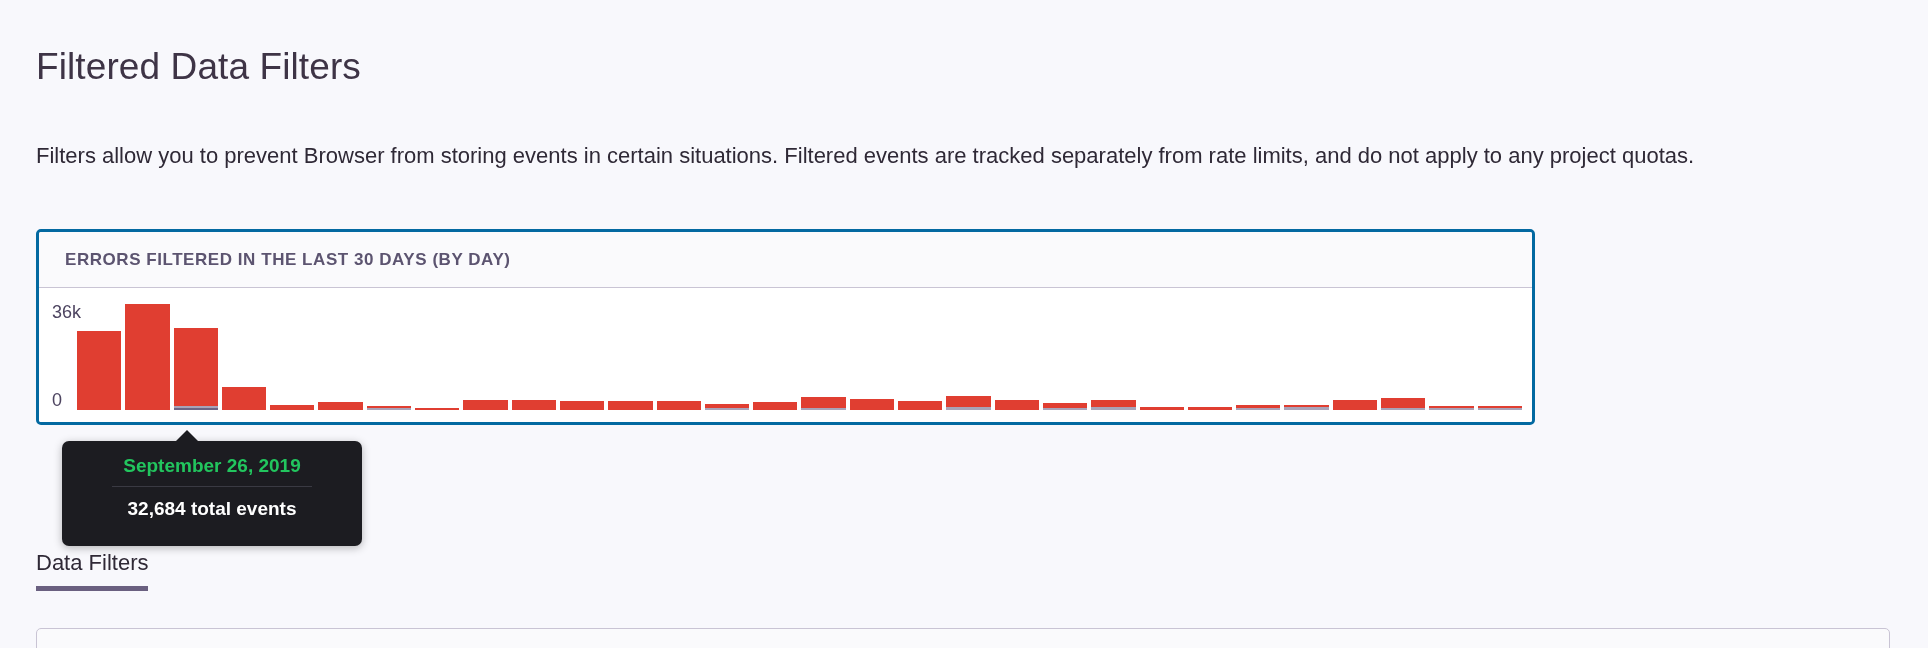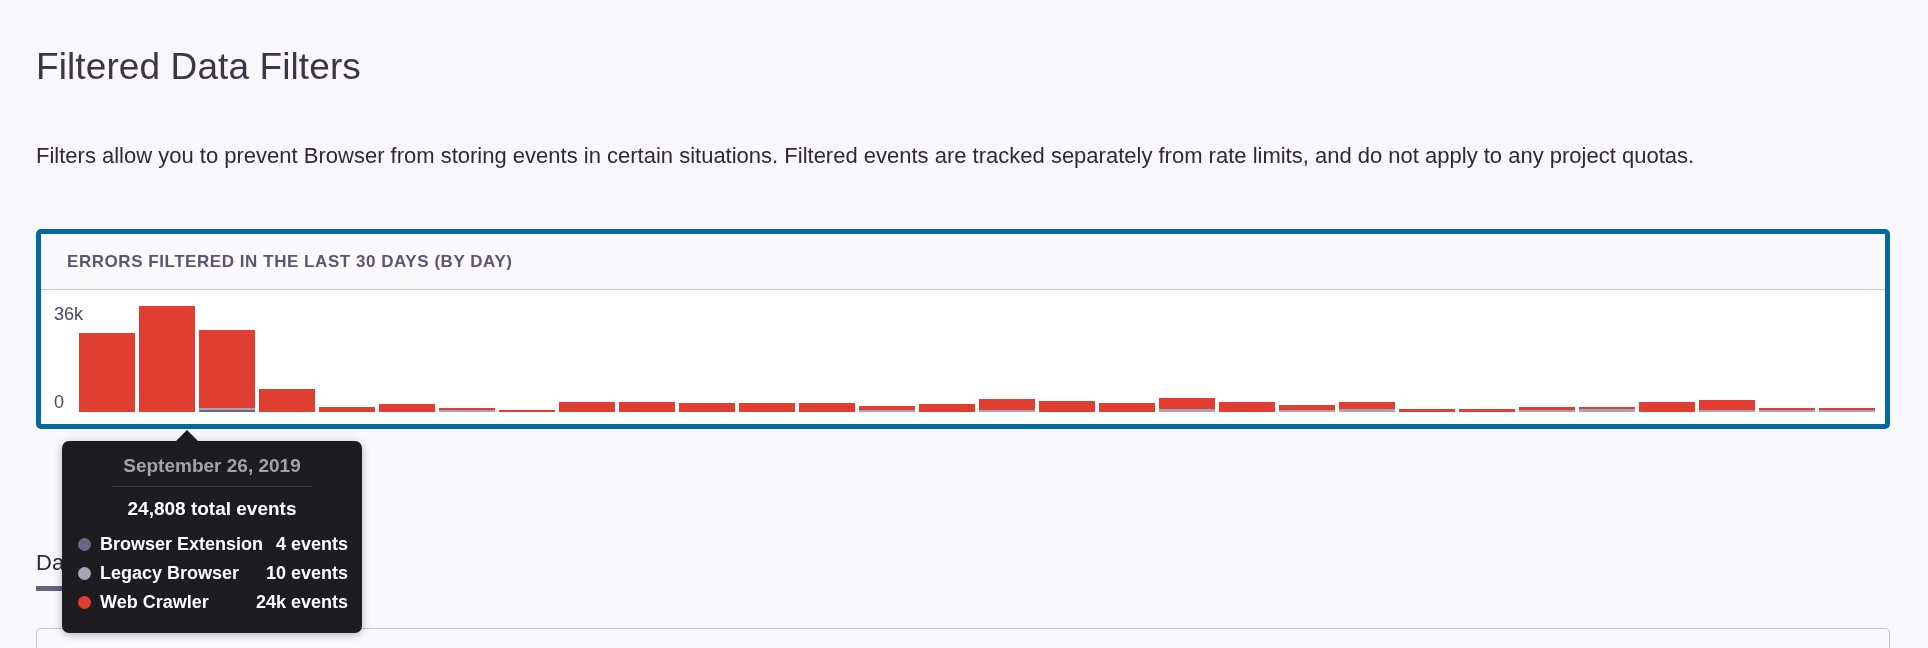--- a/index.html
+++ b/index.html
@@ -37,22 +37,22 @@
     line-height: 38px;
     color: #2f2936;
     font-weight: 400;
   }
 
   
   .panel {
     position: absolute;
     left: 36px;
     top: 229px;
-    width: 1854px;
-    border: 5px solid #0369a1;
+    width: 1499px;
+    border: 3px solid #0369a1;
     border-radius: 5px;
     background: #ffffff;
     box-sizing: border-box;
     overflow: hidden;
   }
   .panel-header {
     height: 56px;
     background: #fafafc;
     border-bottom: 1px solid #c9c4d4;
     display: flex;
@@ -122,21 +122,21 @@
     top: -11px;
     left: 113px;
     width: 0;
     height: 0;
     border-left: 12px solid transparent;
     border-right: 12px solid transparent;
     border-bottom: 12px solid #1c1c21;
   }
   .tip-date {
     text-align: center;
-    color: #a3a3a3;
+    color: #22c55e;
     font-size: 19px;
     font-weight: 700;
     padding-bottom: 9px;
   }
   .tip-total {
     text-align: center;
     color: #ffffff;
     font-size: 19px;
     font-weight: 700;
     border-top: 1px solid #3a3a43;
@@ -317,31 +317,14 @@
 
 <div class="tabs">
   <div class="tab active">Data Filters</div>
 </div>
 
 <div class="bottom-panel"></div>
 
 <div class="tooltip">
   <div class="tooltip-arrow"></div>
   <div class="tip-date">September 26, 2019</div>
-  <div class="tip-total">24,808 total events</div>
-  <div id="tipRows">
-      <div class="tip-row">
-        <span class="tip-dot" style="background: rgb(109, 101, 133);"></span>
-        <span class="tip-name">Browser Extension</span>
-        <span class="tip-value">4 events</span>
-      </div>
-      <div class="tip-row">
-        <span class="tip-dot" style="background: rgb(169, 163, 184);"></span>
-        <span class="tip-name">Legacy Browser</span>
-        <span class="tip-value">10 events</span>
-      </div>
-      <div class="tip-row">
-        <span class="tip-dot" style="background: rgb(224, 62, 49);"></span>
-        <span class="tip-name">Web Crawler</span>
-        <span class="tip-value">24k events</span>
-      </div>
-    </div>
+  <div class="tip-total">32,684 total events</div>
 </div>
 
 </body></html>

